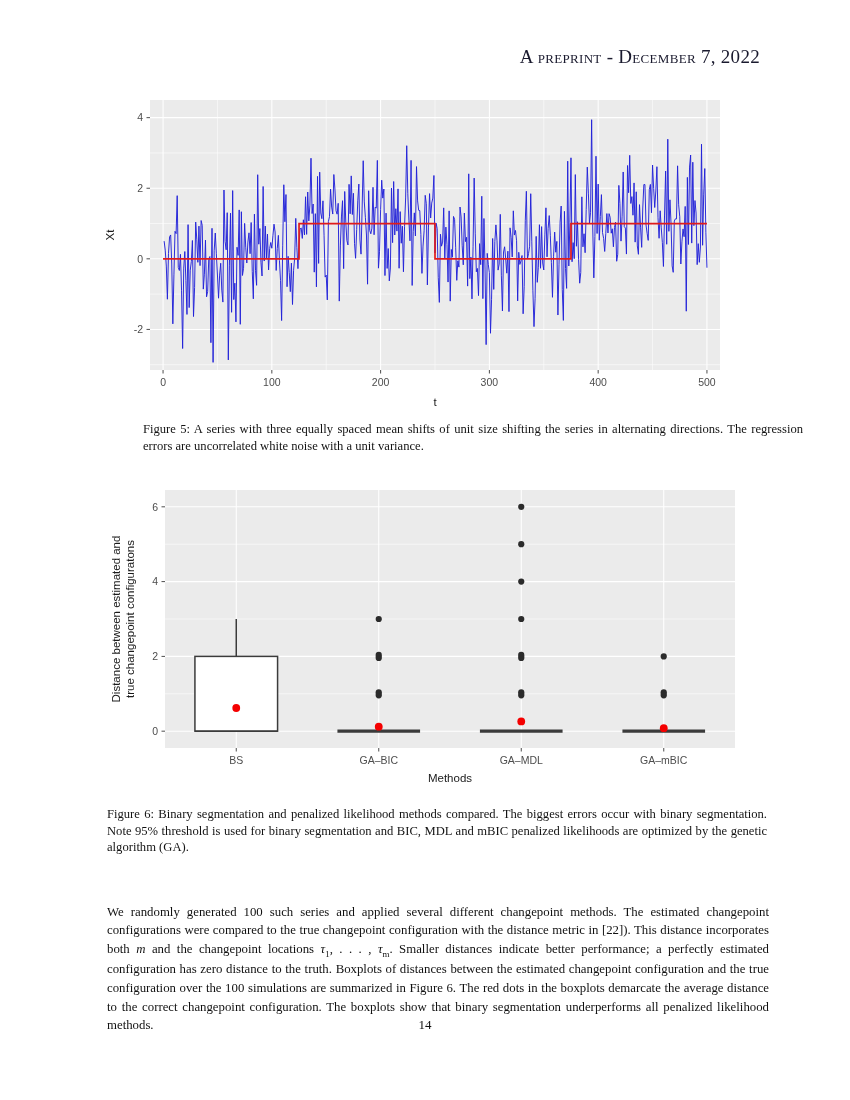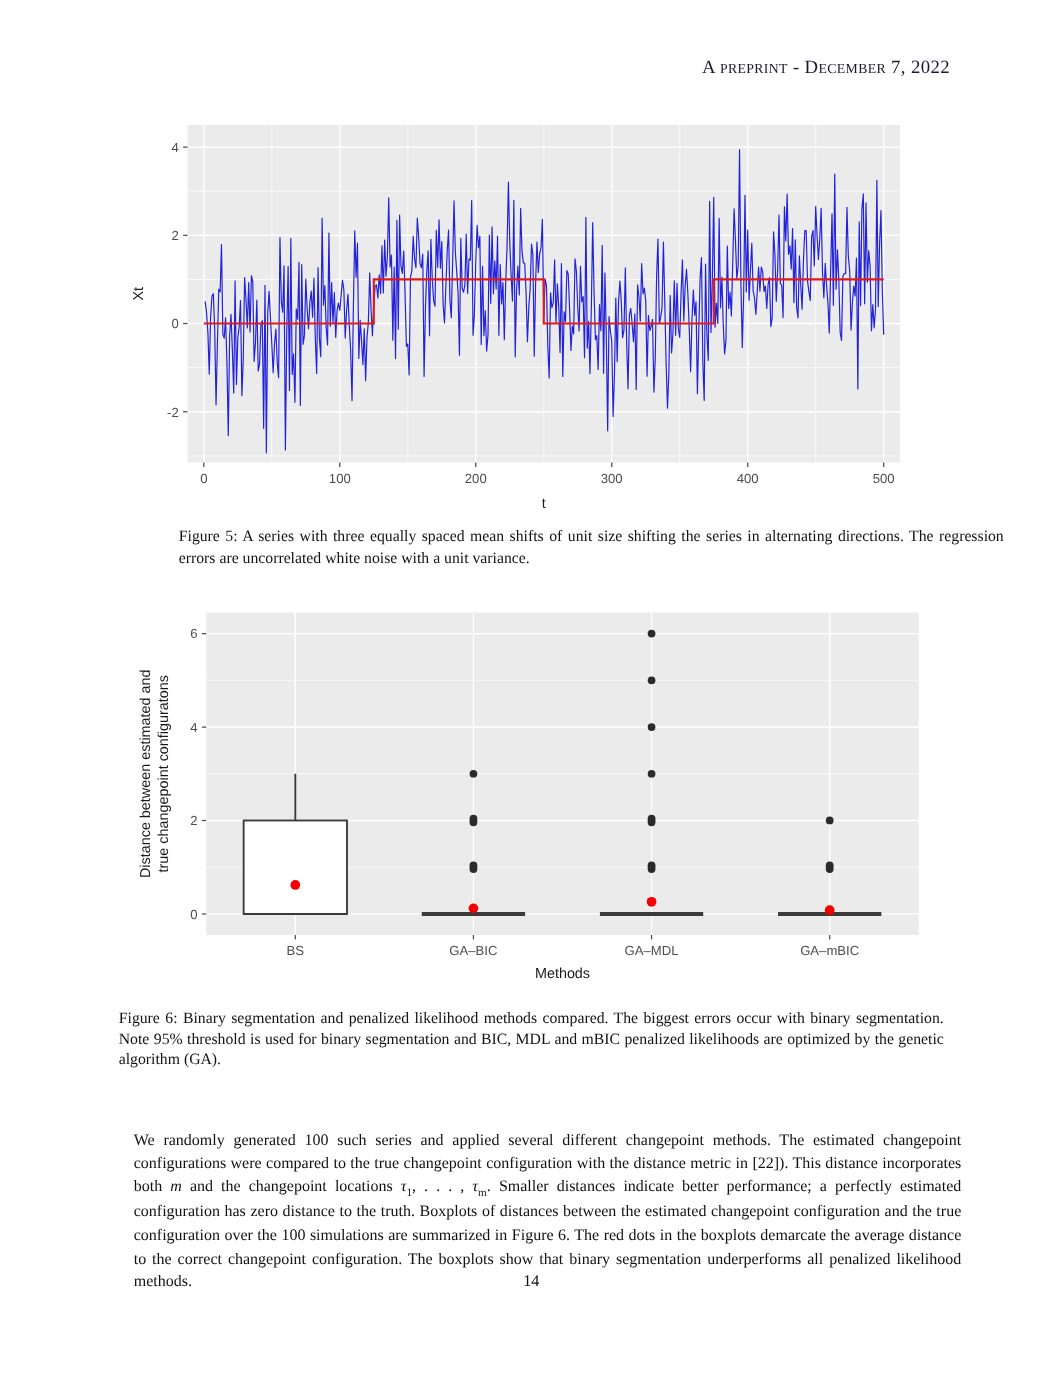--- a/index.html
+++ b/index.html
@@ -9,21 +9,21 @@
     font-family:"Liberation Serif", serif;
     color:#1a1a1a;
     position:relative;
     overflow:hidden;
   }
   .page { position:relative; width:850px; height:1100px; }
 
   .running-head {
     position:absolute; top:46px; right:90px;
     font-family:"Liberation Serif", serif;
-    font-size:15px; letter-spacing:0.3px;
+    font-size:19px; letter-spacing:0.3px;
     font-variant:small-caps;
     color:#1a1a2e;
   }
 
   .fig-block { position:absolute; left:0; width:850px; }
   .fig-svg { display:block; }
 
   .caption {
     position:absolute;
     left:95px; width:660px;
@@ -191,21 +191,21 @@
         <line x1="663.75" y1="264" x2="663.75" y2="267.5" class="tick-mark"></line>
         <text x="663.75" y="280" class="axis-text" text-anchor="middle">GA–mBIC</text>
         <text x="450" y="298" class="axis-title" text-anchor="middle">Methods</text>
         <g transform="rotate(-90 121 135)">
           <text x="121" y="134" class="axis-title" text-anchor="middle">Distance between estimated and</text>
           <text x="121" y="148" class="axis-title" text-anchor="middle">true changepoint configuratons</text>
         </g>
       </svg>
   </div>
 
-  <div class="caption" style="top:806px;">
+  <div class="caption" style="top:806px;margin-left:12px;">
     <span>Figure 6:</span>
     <span>Binary segmentation and penalized likelihood methods compared. The biggest errors occur with binary segmentation. Note 95% threshold is used for binary segmentation and BIC, MDL and mBIC penalized likelihoods are optimized by the genetic algorithm (GA).</span>
   </div>
 
   <p class="body-par" style="top:890px;margin-left:12px;">
     <span>We randomly generated 100 such series and applied several different changepoint methods. The estimated changepoint configurations were compared to the true changepoint configuration with the distance metric in [22]). This distance incorporates both </span><i>m</i><span> and the changepoint locations </span><i>τ</i><sub>1</sub><span>, . . . , </span><i>τ</i><sub>m</sub><span>. Smaller distances indicate better performance; a perfectly estimated configuration has zero distance to the truth. Boxplots of distances between the estimated changepoint configuration and the true configuration over the 100 simulations are summarized in Figure 6. The red dots in the boxplots demarcate the average distance to the correct changepoint configuration. The boxplots show that binary segmentation underperforms all penalized likelihood methods.</span>
   </p>
 
   <div class="folio" style="top:1017px;">14</div>
 

